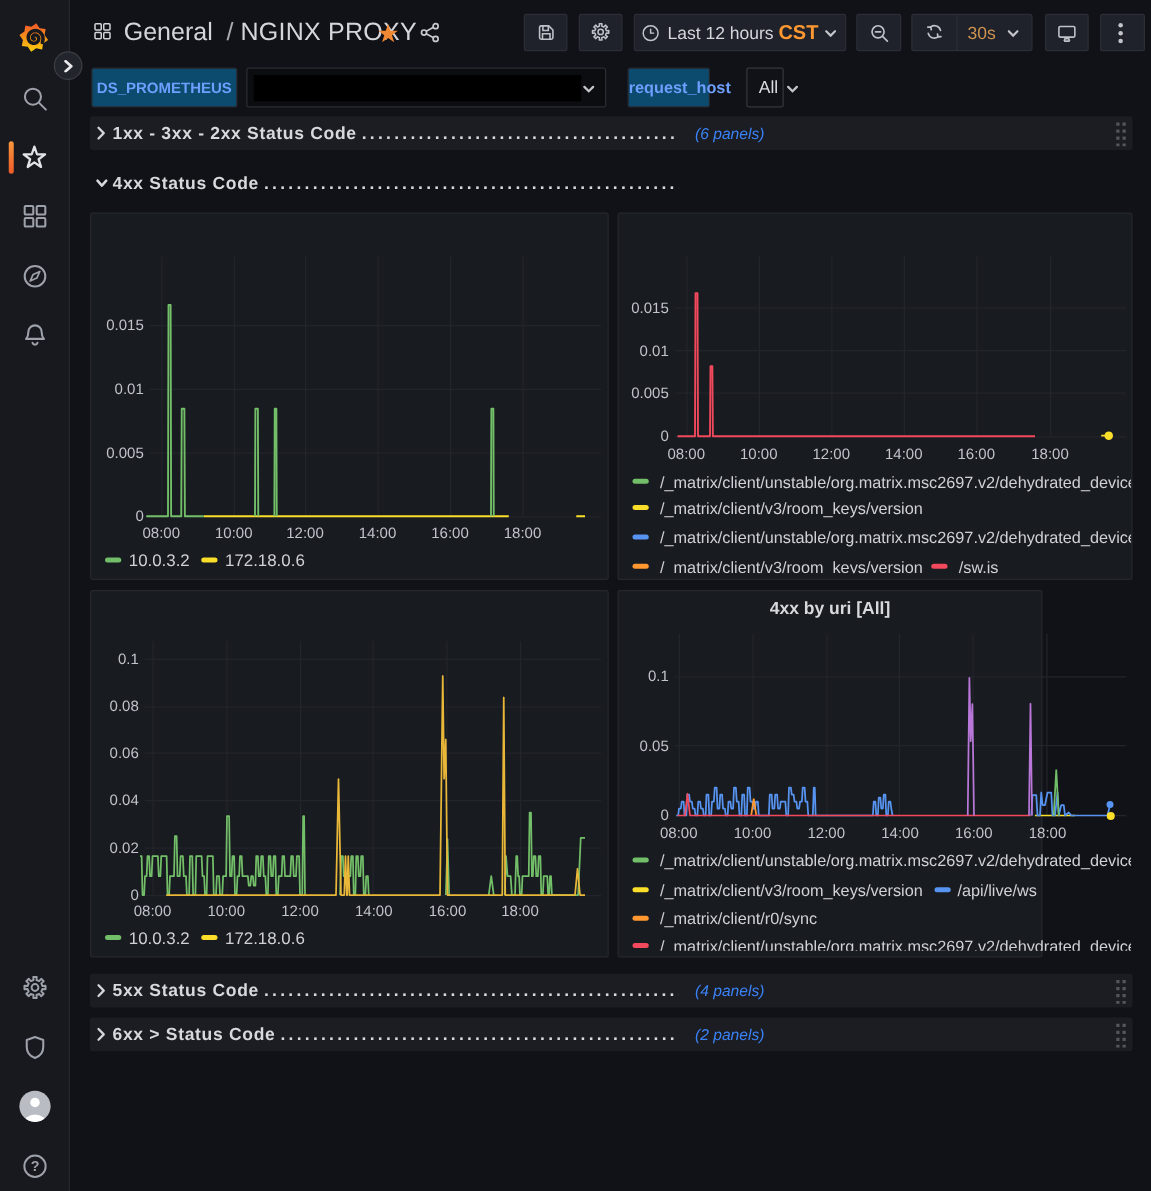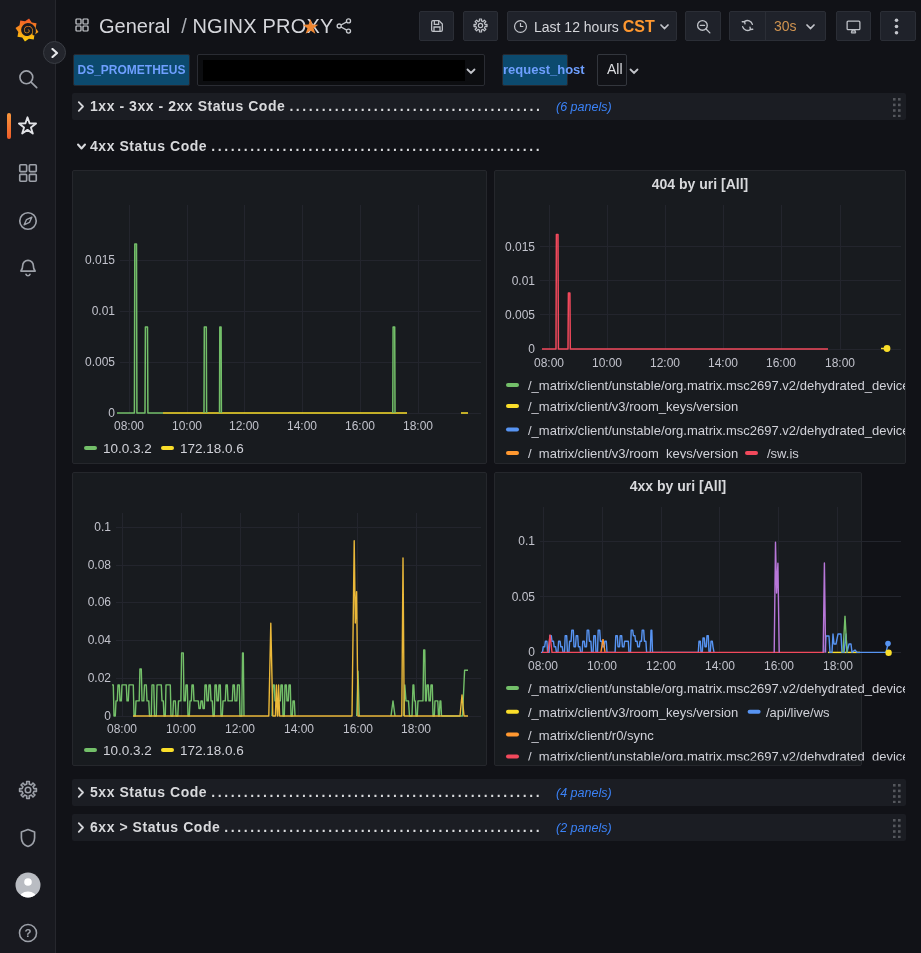--- a/index.html
+++ b/index.html
@@ -292,21 +292,20 @@
         <g>
           <rect x="11" y="275" width="13" height="4" rx="2" fill="#73bf69"></rect>
           <text x="30" y="282" font-size="13.5" fill="#d0d1d8">10.0.3.2</text>
           <rect x="88" y="275" width="13" height="4" rx="2" fill="#fade2a"></rect>
           <text x="107" y="282" font-size="13.5" fill="#d0d1d8">172.18.0.6</text>
         </g>
       </svg>
     </div>
 
     <div class="panel" style="left:494px;top:170px;width:412px;">
-      <div class="ptitle">404 by uri [All]</div>
       <svg class="psvg" width="410" height="292" viewBox="0 0 410 292" id="c2">
         <g stroke="#23252d" stroke-width="1">
           <line x1="45" y1="75.5" x2="406" y2="75.5"></line>
             <line x1="45" y1="109.5" x2="406" y2="109.5"></line>
           <line x1="45" y1="143.5" x2="406" y2="143.5"></line>
             <line x1="45" y1="178.5" x2="406" y2="178.5"></line>
           <line x1="54.5" y1="34" x2="54.5" y2="178"></line>
             <line x1="112.5" y1="34" x2="112.5" y2="178"></line>
           <line x1="170.5" y1="34" x2="170.5" y2="178"></line>
             <line x1="228.5" y1="34" x2="228.5" y2="178"></line>
@@ -397,21 +396,21 @@
         </g>
         <g>
           <rect x="11" y="275" width="13" height="4" rx="2" fill="#73bf69"></rect>
           <text x="30" y="282" font-size="13.5" fill="#d0d1d8">10.0.3.2</text>
           <rect x="88" y="275" width="13" height="4" rx="2" fill="#fade2a"></rect>
           <text x="107" y="282" font-size="13.5" fill="#d0d1d8">172.18.0.6</text>
         </g>
       </svg>
     </div>
 
-    <div class="panel" style="left:494px;top:472px;width:368px;padding-left:23px;">
+    <div class="panel" style="left:494px;top:472px;width:340px;padding-left:23px;">
       <div class="ptitle">4xx by uri [All]</div>
       <svg class="psvg" width="410" height="292" viewBox="0 0 410 292" id="c4">
         <g stroke="#23252d" stroke-width="1">
           <line x1="45" y1="68.5" x2="406" y2="68.5"></line>
             <line x1="45" y1="123.5" x2="406" y2="123.5"></line>
           <line x1="45" y1="179.5" x2="406" y2="179.5"></line>
           <line x1="48.5" y1="34" x2="48.5" y2="179"></line>
             <line x1="107.5" y1="34" x2="107.5" y2="179"></line>
           <line x1="166.5" y1="34" x2="166.5" y2="179"></line>
             <line x1="224.5" y1="34" x2="224.5" y2="179"></line>

